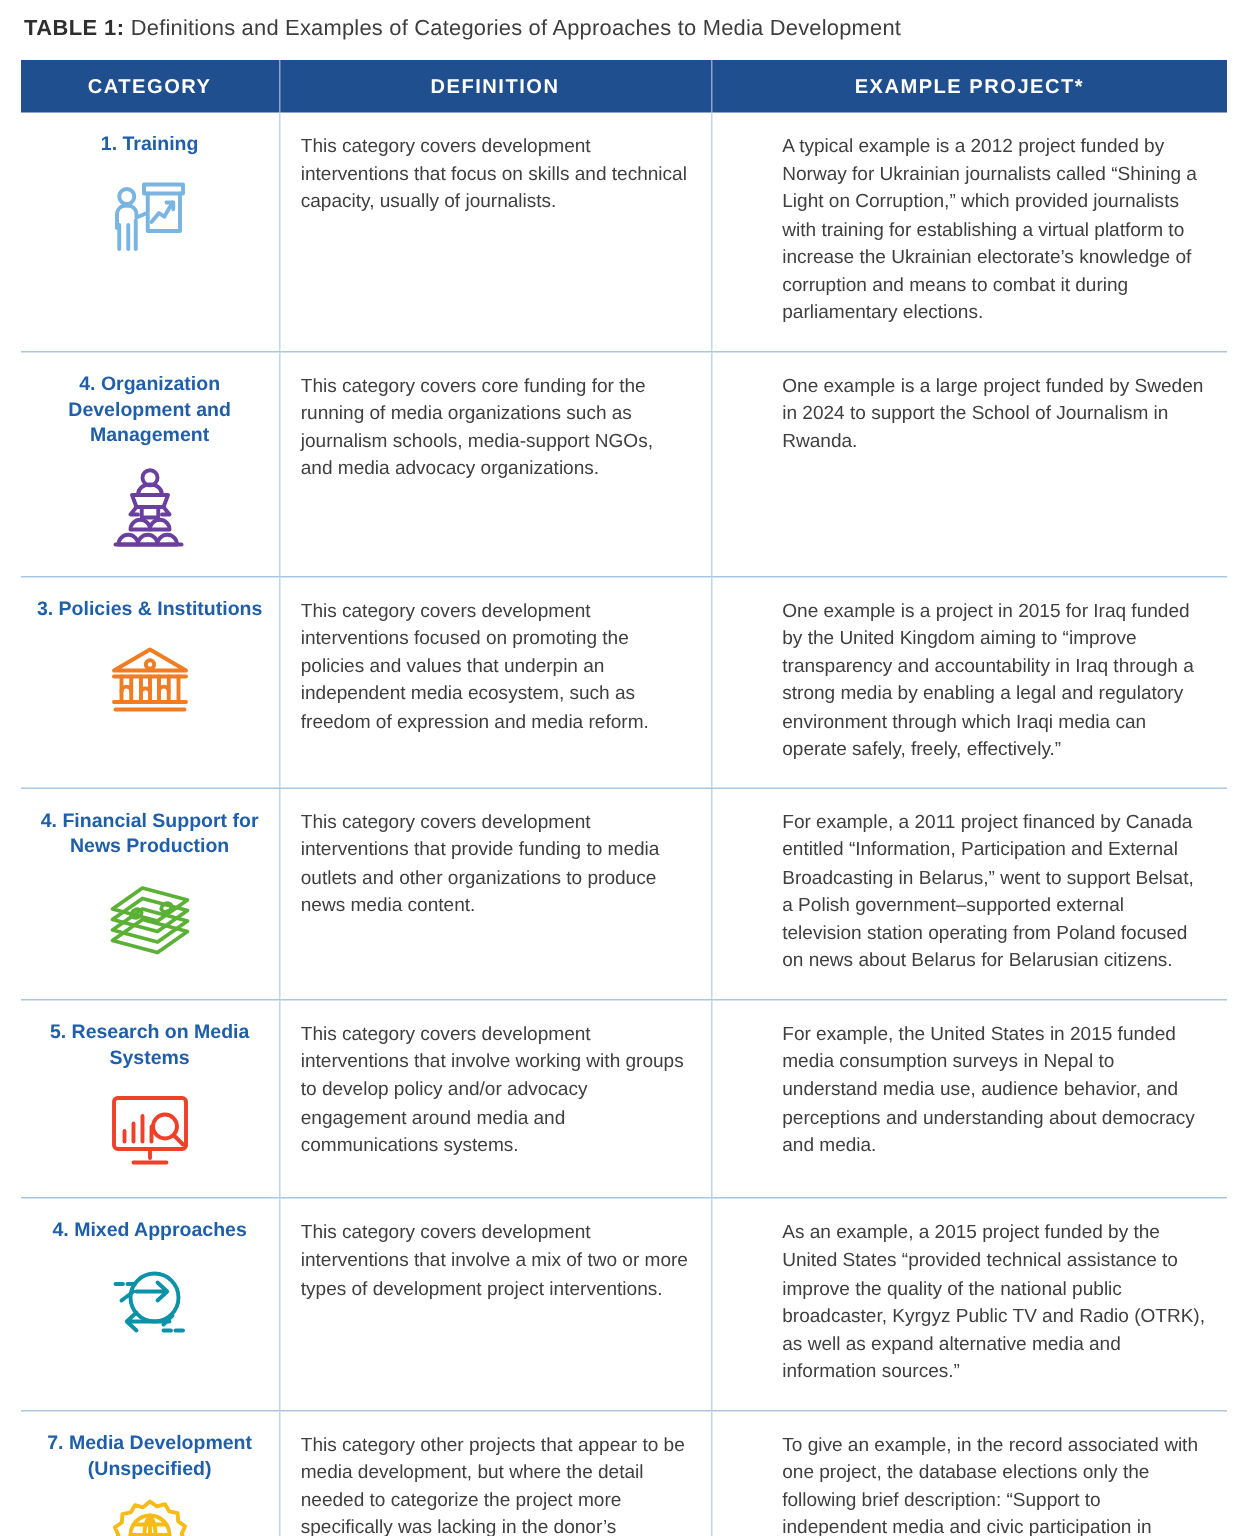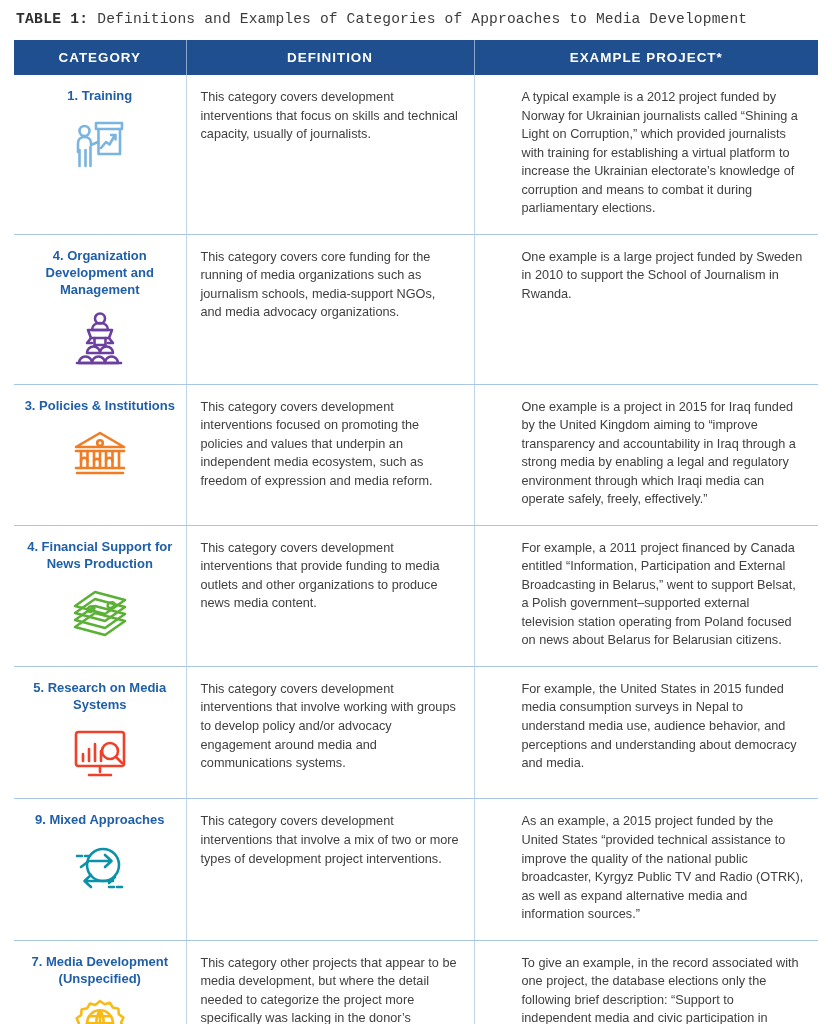--- a/index.html
+++ b/index.html
@@ -22,21 +22,20 @@
     position: relative;
   }
   
   .table-title {
     font-size: 14.6px;
     color: #3d3d3d;
     padding: 10px 2px 0 2px;
     letter-spacing: 0.01em;
     line-height: 1.3;
     white-space: nowrap;
-    font-family: Liberation Mono, monospace;
   }
   .table-title .tnum {
     font-weight: bold;
     color: #2f2f2f;
     letter-spacing: 0.02em;
   }
   
   .tbl {
     width: 804px;
     border-collapse: collapse;
@@ -157,21 +156,21 @@
               <path d="M17 42 c0-3.6 2.9-6.5 6.5-6.5 S30 38.4 30 42 z"></path>
               <path d="M30 42 c0-3.6 2.9-6.5 6.5-6.5 S43 38.4 43 42 z"></path>
               <path d="M9 52 c0-3.6 2.9-6.5 6.5-6.5 S22 48.4 22 52 z"></path>
               <path d="M22 52 c0-3.6 2.9-6.5 6.5-6.5 S35 48.4 35 52 z"></path>
               <path d="M35 52 c0-3.6 2.9-6.5 6.5-6.5 S48 48.4 48 52 z"></path>
               <path d="M7 52 h44"></path>
             </svg>
           </span>
         </td>
         <td>This category covers core funding for the running of media organizations such as journalism schools, media-support NGOs, and media advocacy organizations.</td>
-        <td>One example is a large project funded by Sweden in 2010 to support the School of Journalism in Rwanda.</td>
+        <td>One example is a large project funded by Sweden in 2024 to support the School of Journalism in Rwanda.</td>
       </tr>
 
       <tr>
         <td class="cat">
           <span class="cat-label">3. Policies &amp; Institutions</span>
           <span class="icon-wrap">
             <svg width="60" height="52" viewBox="0 0 60 52" fill="none" stroke="#f07c23" stroke-width="2.6" stroke-linecap="round" stroke-linejoin="round">
               <path d="M6 19 L30 5 L54 19 Z"></path>
               <circle cx="30" cy="15" r="2.8"></circle>
               <path d="M6 23 h48"></path>
@@ -215,21 +214,21 @@
               <path d="M47 31 l6 6"></path>
             </svg>
           </span>
         </td>
         <td>This category covers development interventions that involve working with groups to develop policy and/or advocacy engagement around media and communications systems.</td>
         <td>For example, the United States in 2015 funded media consumption surveys in Nepal to understand media use, audience behavior, and perceptions and understanding about democracy and media.</td>
       </tr>
 
       <tr>
         <td class="cat">
-          <span class="cat-label">9. Mixed Approaches</span>
+          <span class="cat-label">4. Mixed Approaches</span>
           <span class="icon-wrap">
             <svg width="62" height="56" viewBox="0 0 62 56" fill="none" stroke="#0b92a8" stroke-width="2.6" stroke-linecap="round" stroke-linejoin="round">
               <circle cx="34" cy="24" r="16"></circle>
               <path d="M22 20 h19 M36 14 l6.5 6 l-6.5 6"></path>
               <path d="M8 15 h5 M16 15 h5" stroke-dasharray="0.1 0"></path>
               <path d="M12 26 L20 20"></path>
               <path d="M46 36 L40 42"></path>
               <path d="M44 40 h-28 M22 34 l-6.5 6 l6.5 6"></path>
               <path d="M40 46 h5 M48 46 h5"></path>
             </svg>

